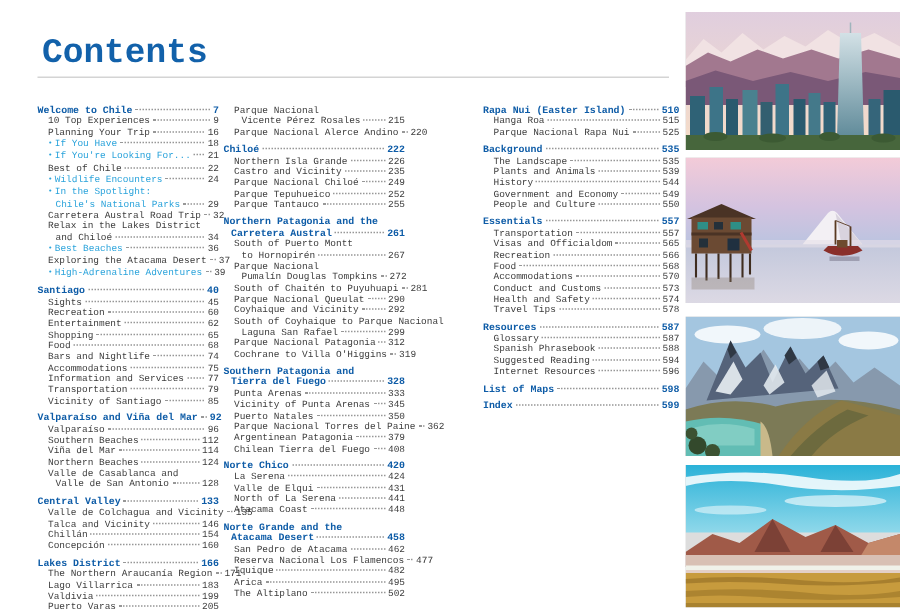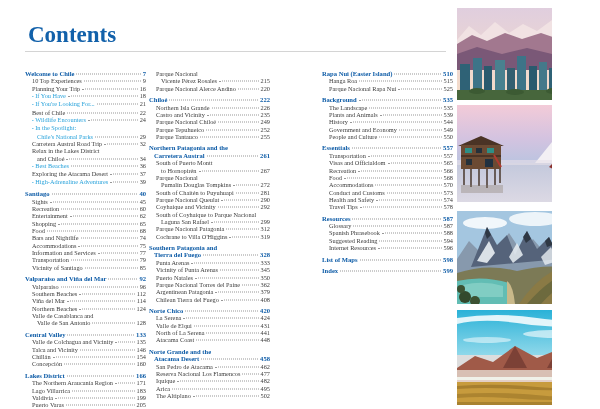--- a/index.html
+++ b/index.html
@@ -1,17 +1,17 @@
 <!DOCTYPE html>
 <html><head>
 <meta charset="utf-8">
 <style>
   html,body{margin:0;padding:0;background:#fff;}
-  #page{position:relative;width:528px;height:409px;background:#fff;overflow:hidden;
-        font-family:Liberation Serif, serif;padding-left:24px;}
+  #page{position:relative;width:600px;height:409px;background:#fff;overflow:hidden;
+        font-family:Liberation Mono, monospace;}
   #title{position:absolute;left:28px;top:22px;font-size:23px;font-weight:bold;color:#1261aa;}
   #title-rule{position:absolute;left:25px;top:51px;width:421px;height:1px;background:#d4d4d4;}
   .toc-col{position:absolute;top:70px;}
   #col1{left:25px;width:121px;}
   #col2{left:149px;width:121px;}
   #col3{left:322px;width:131px;}
   .row{display:flex;align-items:baseline;font-size:6.3px;line-height:7.35px;color:#3c3c3c;}
   .lab{white-space:nowrap;}
   .dots{flex:1;min-width:4px;margin:0 2px;border-bottom:1px dotted #979797;transform:translateY(-1.5px);}
   .pg{white-space:nowrap;}

